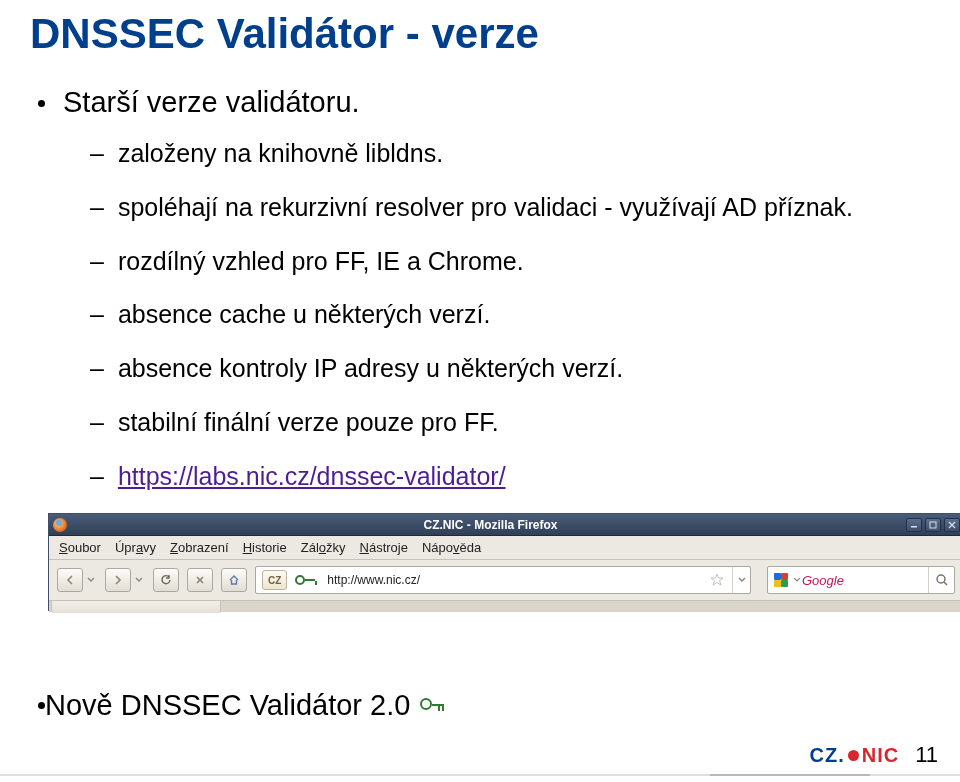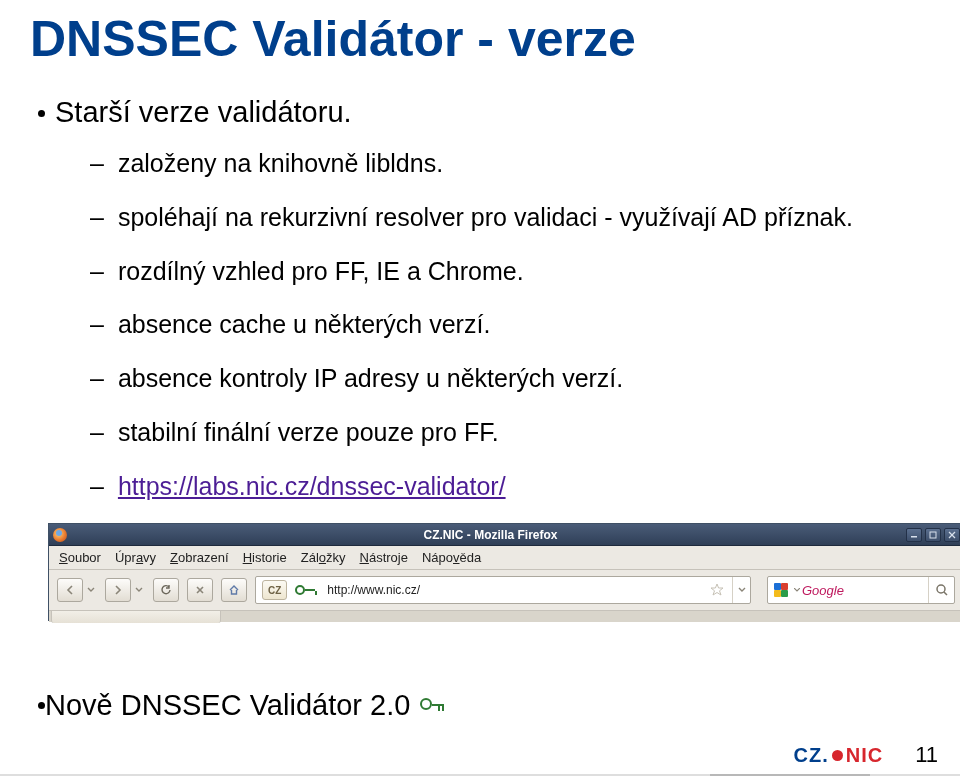--- a/index.html
+++ b/index.html
@@ -9,32 +9,32 @@
     background: #fff;
     font-family: Arial, Helvetica, sans-serif;
     position: relative;
     overflow: hidden;
   }
   .slide {
     padding: 10px 30px 20px 30px;
   }
   h1 {
     color: #003F8C;
-    font-size: 50px;
+    font-size: 42px;
     font-weight: bold;
     margin-bottom: 28px;
   }
   .bullet-top {
     font-size: 29px;
     color: #000;
     margin-left: 8px;
     margin-bottom: 18px;
     display: flex;
     align-items: flex-start;
-    gap: 10px;
+    gap: 18px;
   }
   .bullet-top .dot {
     width: 7px; height: 7px; background: #000; border-radius: 50%; flex: none; margin-top: 14px;
   }
   .sub-list {
     margin-left: 60px;
     margin-bottom: 6px;
   }
   .sub-item {
     font-size: 25px;
@@ -175,21 +175,21 @@
   .keyb {
     display:inline-block; vertical-align:middle;
     width:26px; height:16px; position:relative; margin-left:10px;
   }
   .keyb .ring { width:12px; height:12px; border:2px solid #2f7a33; border-radius:50%; position:absolute; left:0; top:0; }
   .keyb .shaft { position:absolute; left:12px; top:6px; width:12px; height:2px; background:#2f7a33; }
   .keyb .t1 { position:absolute; left:18px; top:8px; width:2px; height:5px; background:#2f7a33; }
   .keyb .t2 { position:absolute; left:22px; top:8px; width:2px; height:5px; background:#2f7a33; }
   .footer {
     position:absolute; right:22px; bottom:14px;
-    display:flex; align-items:center; gap:32px;
+    display:flex; align-items:center; gap:16px;
   }
   .pagenum { font-size:22px; color:#000; }
   .logo { display:flex; align-items:center; font-weight:bold; font-size:20px; }
   .logo .cz { color:#003F8C; letter-spacing:1px; }
   .logo .dot { width:11px; height:11px; background:#d7262d; border-radius:50%; margin:0 3px; }
   .logo .nic { color:#d7262d; letter-spacing:1px; }
   .hbar { position:absolute; bottom:6px; left:0; right:0; height:2px; background:#dedede; }
   .hbar .seg { position:absolute; right:90px; top:0; width:160px; height:2px; background:#b8b8b8; }
   svg { display:block; }
 </style>

